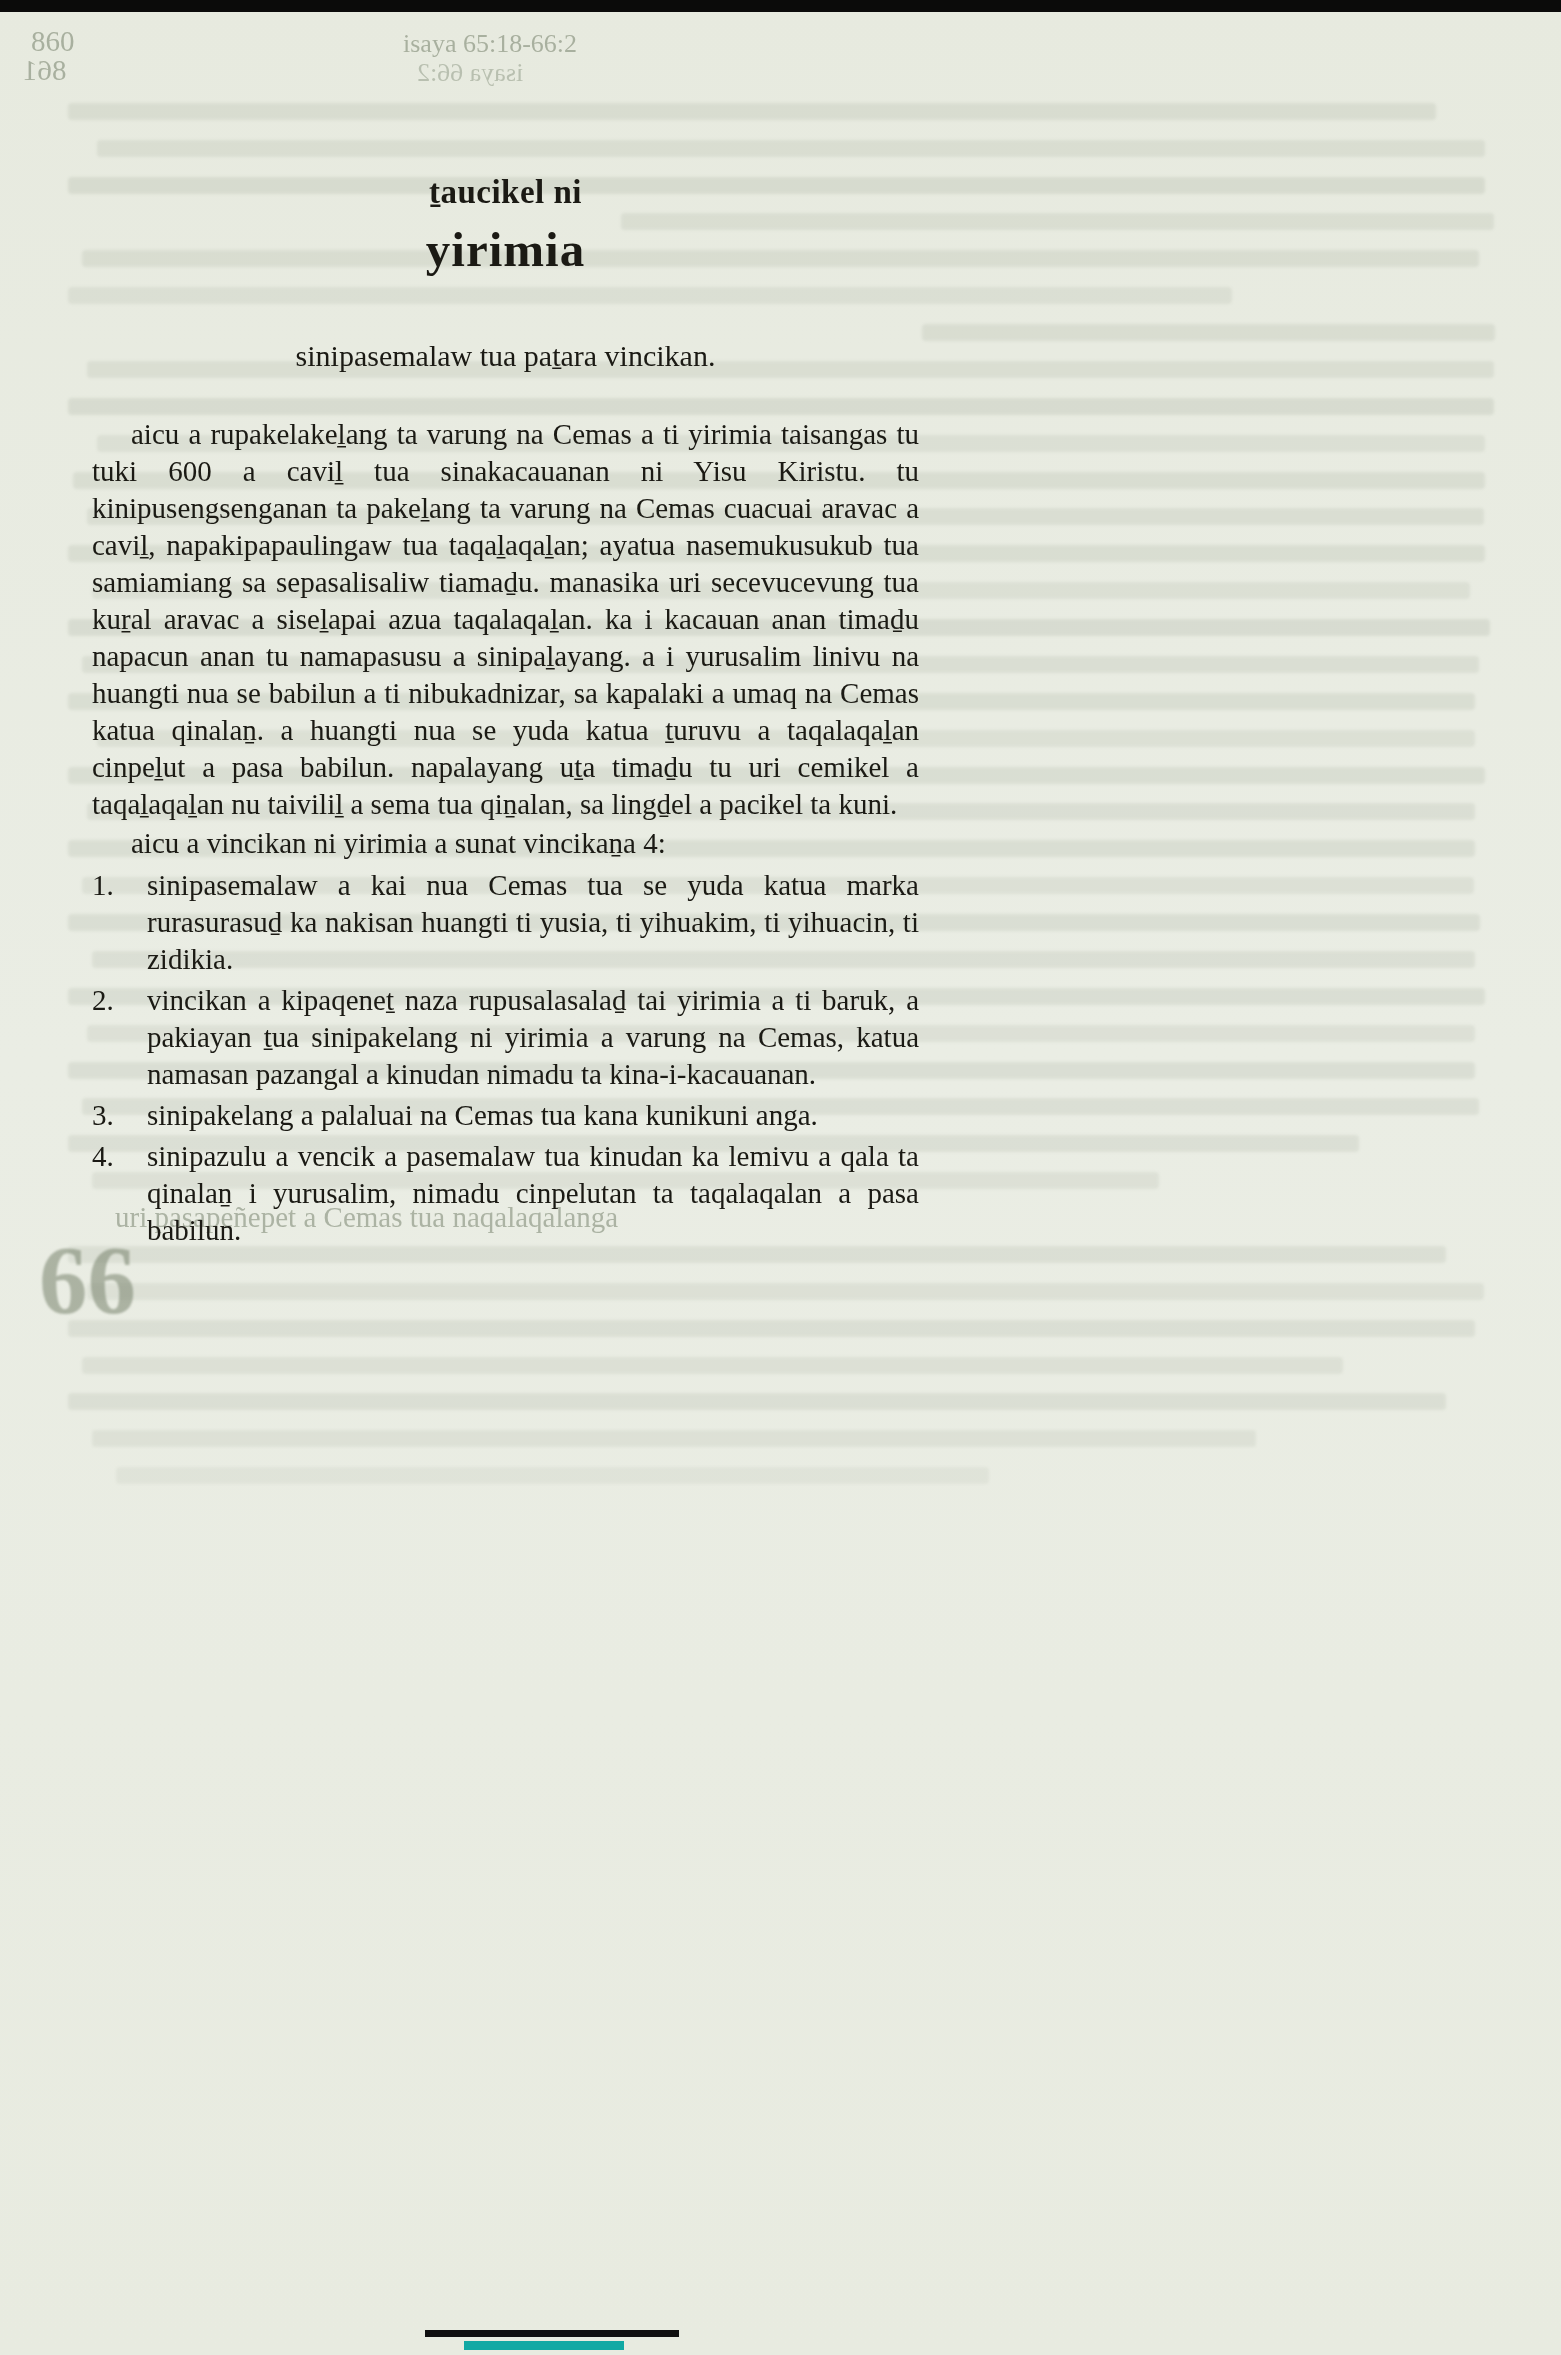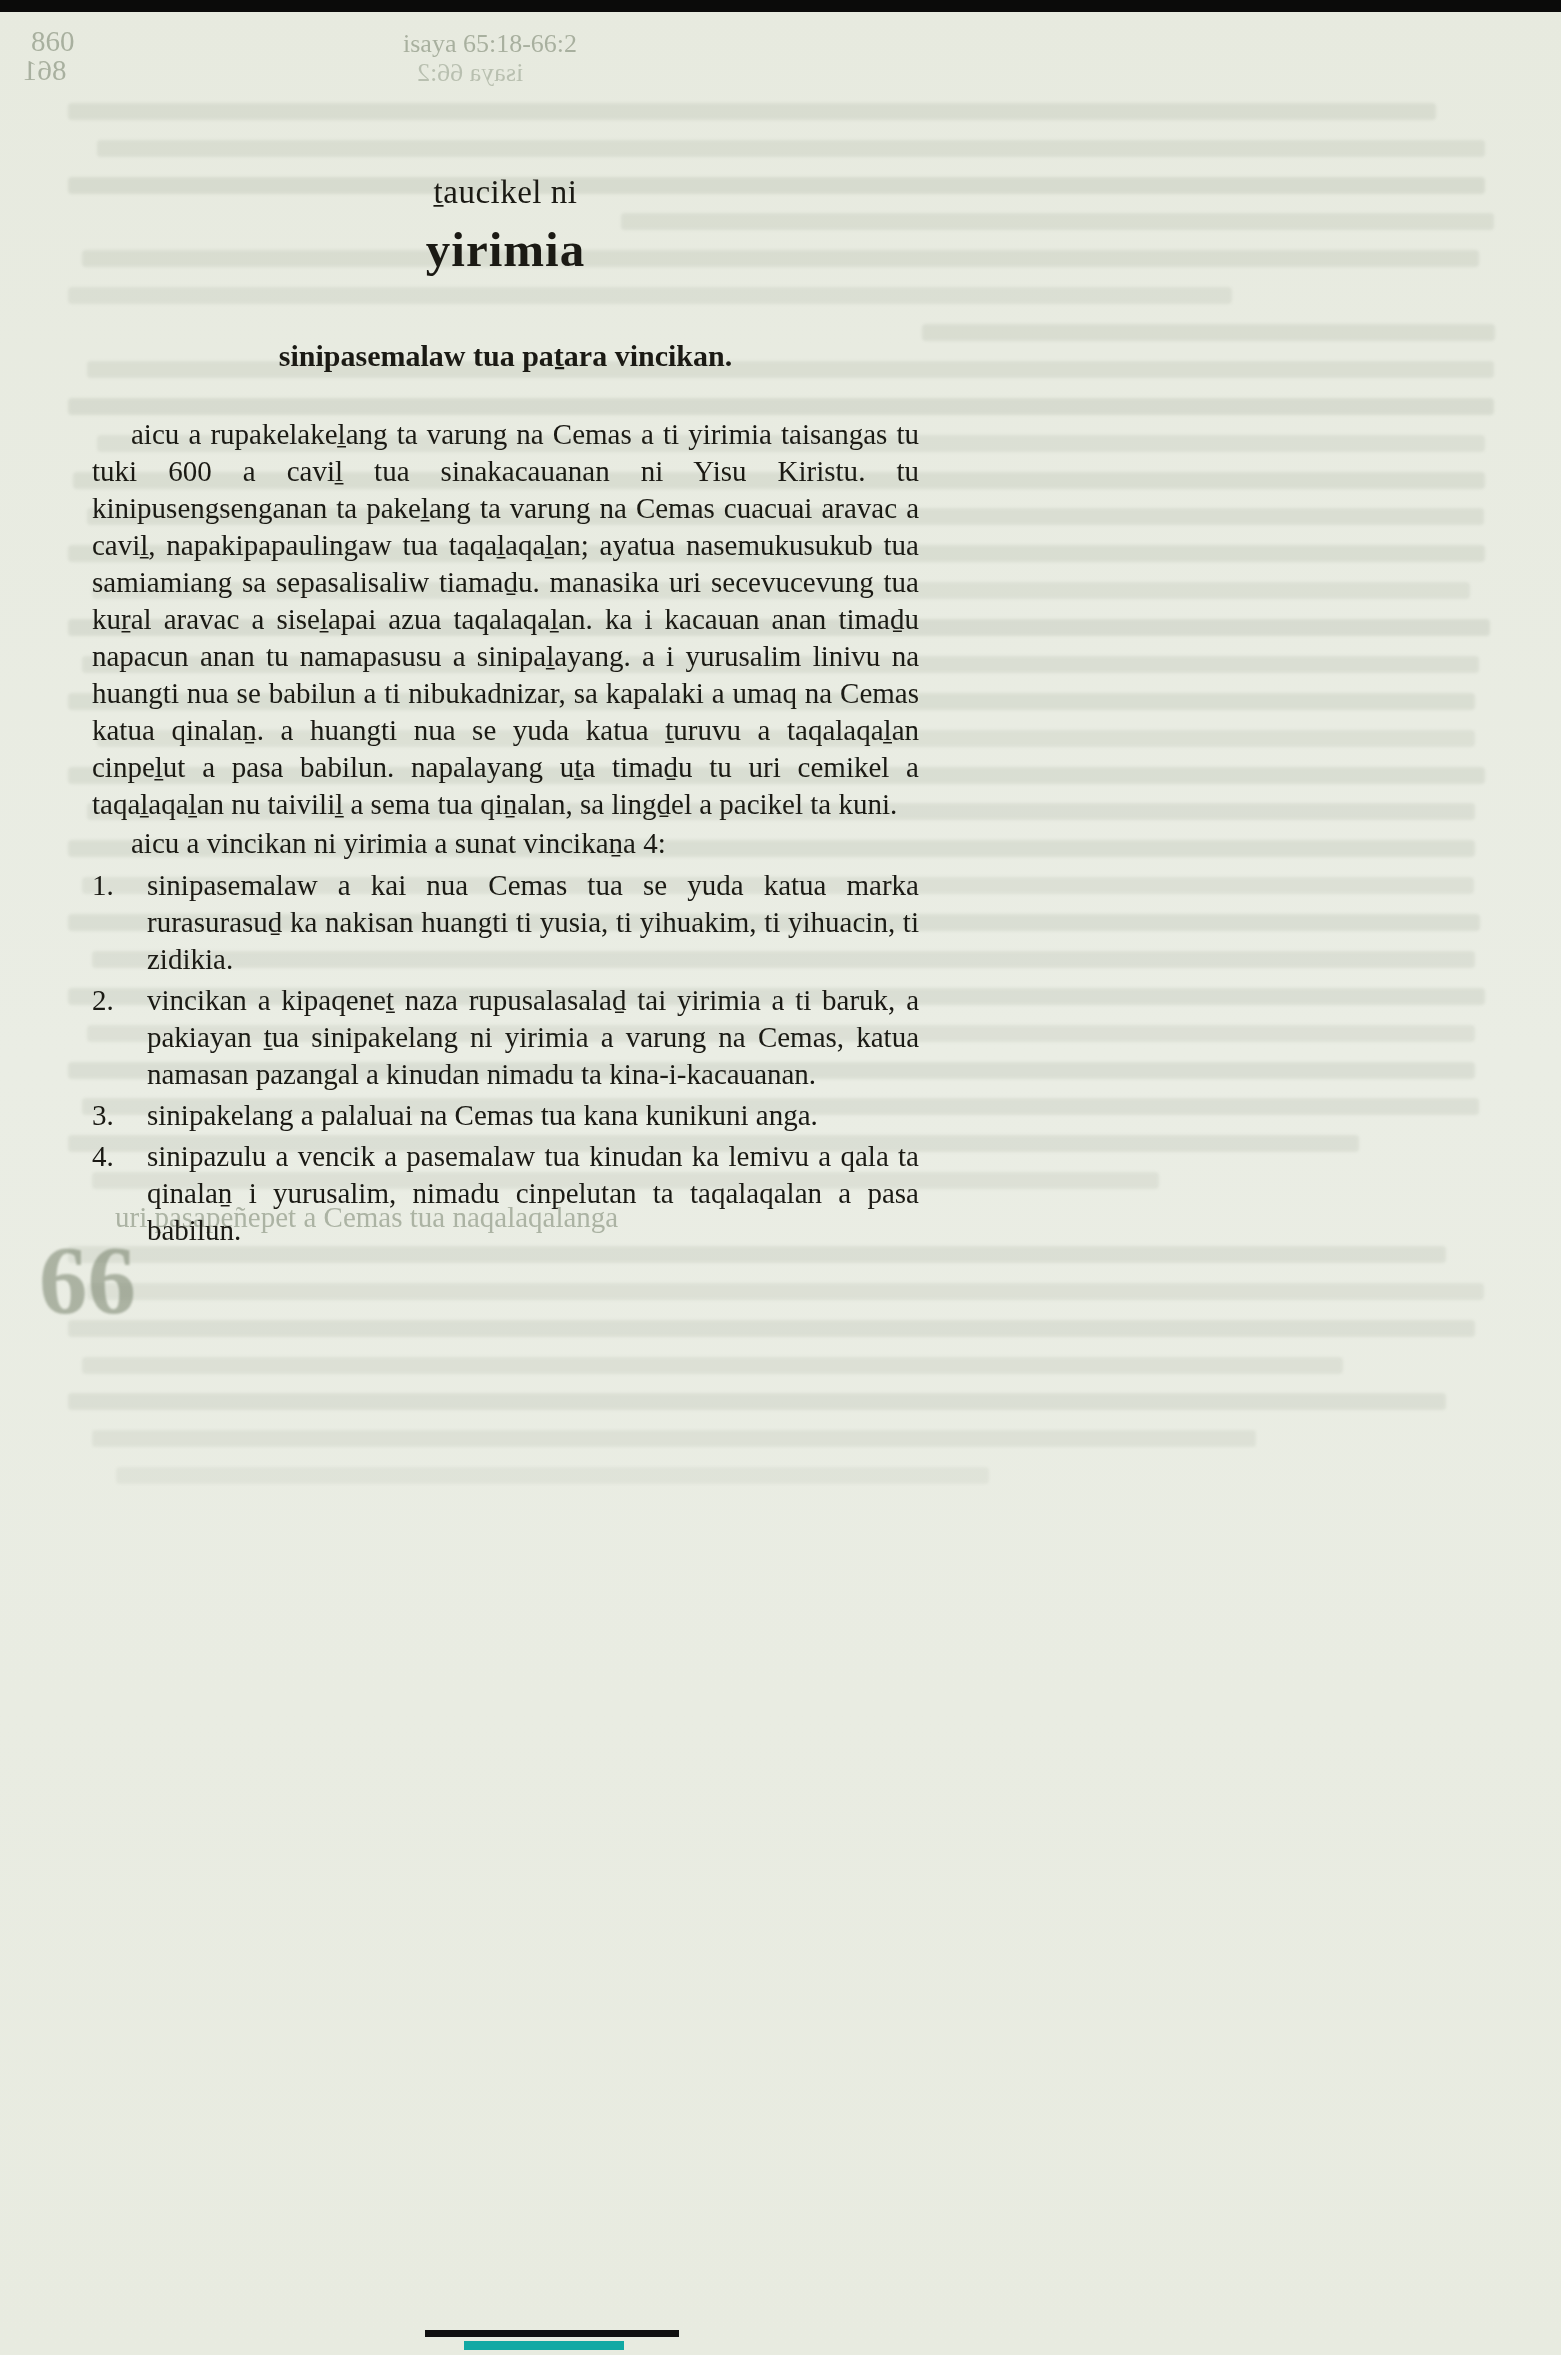--- a/index.html
+++ b/index.html
@@ -14,23 +14,23 @@
   .bleed-line{position:absolute;height:16.5px;border-radius:3.9px;background:#78836f;filter:blur(1.5px);}
   .bl-text{position:absolute;color:rgba(116,127,106,0.55);filter:blur(0.6px);white-space:nowrap;}
   .pg{left:31px;top:25px;font-size:29px;}
   .pg-m{left:23px;top:54px;font-size:29px;transform:scaleX(-1);transform-origin:center;}
   .rh{left:403px;top:29px;font-size:26px;}
   .rh-m{left:417px;top:58px;font-size:26px;transform:scaleX(-1);color:rgba(116,127,106,0.4);}
   .ch{left:39px;top:1232px;font-size:97px;font-weight:bold;color:rgba(120,131,110,0.55);filter:blur(1px);line-height:1;}
   .hd{left:115px;top:1201px;font-size:29px;font-weight:normal;color:rgba(110,121,100,0.5);}
   
   .content{position:absolute;left:92px;top:173px;width:827px;z-index:2;}
-  .kicker{font-size:33px;font-weight:normal;text-align:center;line-height:39px;letter-spacing:0.5px;}
+  .kicker{font-size:33px;font-weight:bold;text-align:center;line-height:39px;letter-spacing:0.5px;}
   .book-title{font-size:49px;font-weight:bold;text-align:center;line-height:56px;margin-top:9.7px;letter-spacing:1px;}
-  .subtitle{font-size:30px;font-weight:bold;text-align:center;line-height:35px;margin-top:60px;}
+  .subtitle{font-size:30px;font-weight:normal;text-align:center;line-height:35px;margin-top:60px;}
   .para{font-size:29px;line-height:37px;text-align:justify;margin:0;text-indent:39px;}
   .para.first{margin-top:43px;}
   .para.lead{margin-top:1.9px;}
   .olist{margin-top:5.8px;}
   .li{position:relative;padding-left:55px;font-size:29px;line-height:37px;text-align:justify;margin-bottom:3.9px;}
   .num{position:absolute;left:0;top:0;}
   .b{font-weight:normal;}
   
   .mark-black{position:absolute;left:425px;top:2330px;width:254px;height:6.8px;background:#101010;z-index:3;}
   .mark-teal{position:absolute;left:464px;top:2341px;width:160px;height:8.7px;background:#12a9a4;z-index:3;}

